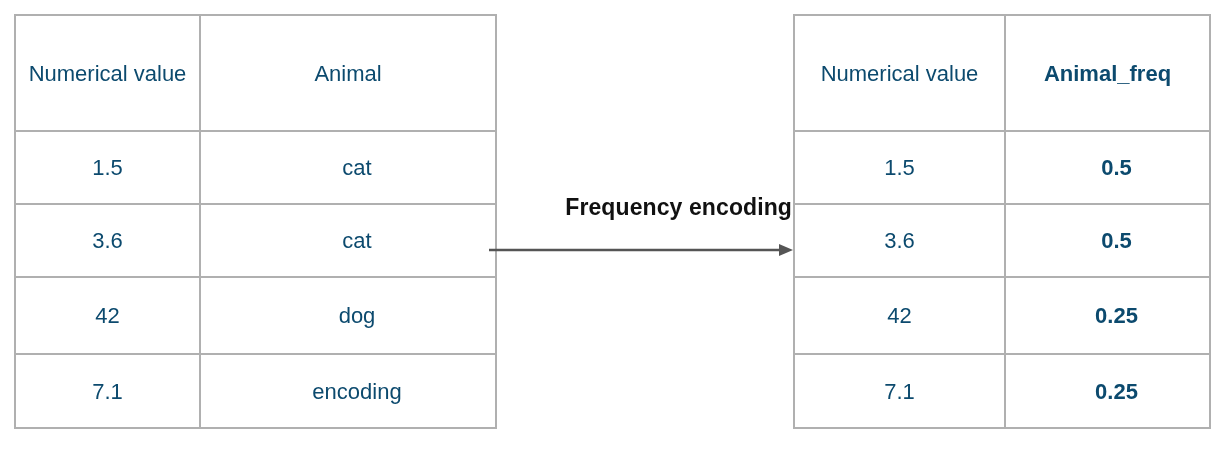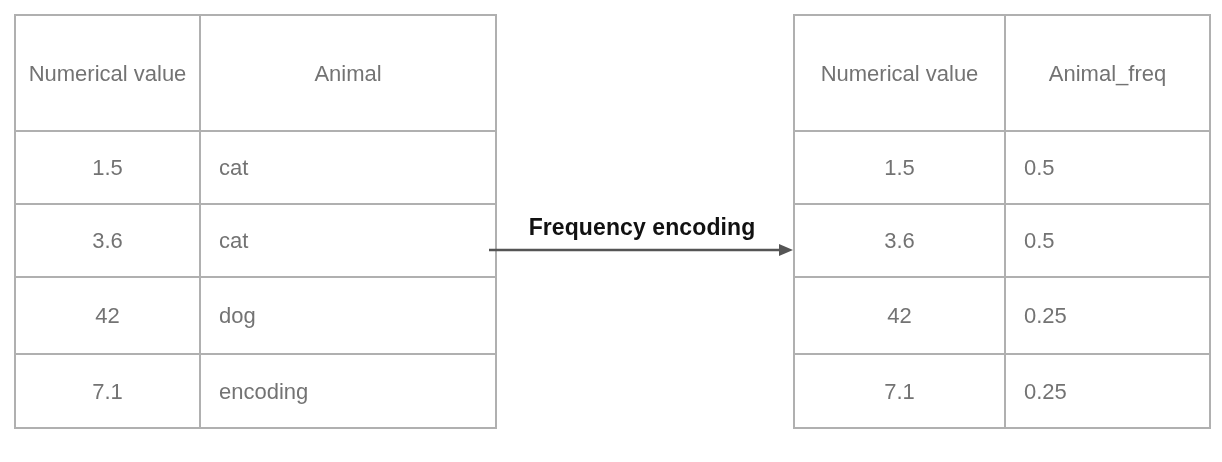--- a/index.html
+++ b/index.html
@@ -28,52 +28,52 @@
     border-collapse: collapse;
     table-layout: fixed;
     background: #ffffff;
   }
   .data-table td {
     border: 2px solid #b0b0b0;
     padding: 0;
     vertical-align: middle;
     font-size: 22px;
     line-height: 31px;
-    color: #737373;
+    color: #0c4a6e;
     background: #ffffff;
   }
 
   
   #table-input {
     left: 14px;
     top: 14px;
     width: 477px;
   }
   #table-input .col-num  { width: 183px; }
   #table-input .col-name { width: 294px; margin-top: 40px; }
 
   
   #table-output {
     left: 793px;
     top: 14px;
     width: 412px;
   }
   #table-output .col-num  { width: 209px; }
-  #table-output .col-name { width: 203px; }
+  #table-output .col-name { width: 203px; font-weight: bold; }
 
   
   .row-header td { height: 114px; }
   .row-body-1 td { height: 71px; }
   .row-body-2 td { height: 71px; }
   .row-body-3 td { height: 75px; }
   .row-body-4 td { height: 72px; }
 
   
   .cell-center { text-align: center; border-radius: 12px; }
-  .cell-left   { text-align: left; padding-left: 18px !important; }
+  .cell-left   { text-align: center; padding-left: 18px !important; }
   .cell-head   { text-align: center; }
 
   
   #transform-arrow {
     position: absolute;
     left: 489px;
     top: 243px;
     width: 305px;
     height: 14px;
   }
@@ -81,22 +81,21 @@
     position: absolute;
     left: 492px;
     top: 193px;
     width: 300px;
     font-size: 23px;
     font-weight: bold;
     line-height: 28px;
     letter-spacing: 0.1px;
     color: #111111;
     white-space: nowrap;
-    text-align: center;
-    margin-top: 20px;
+    text-align: right;
   }
 </style>
 </head>
 <body>
 
 <div class="diagram">
 
   <table class="data-table" id="table-input">
     <tbody>
       <tr class="row-header">

